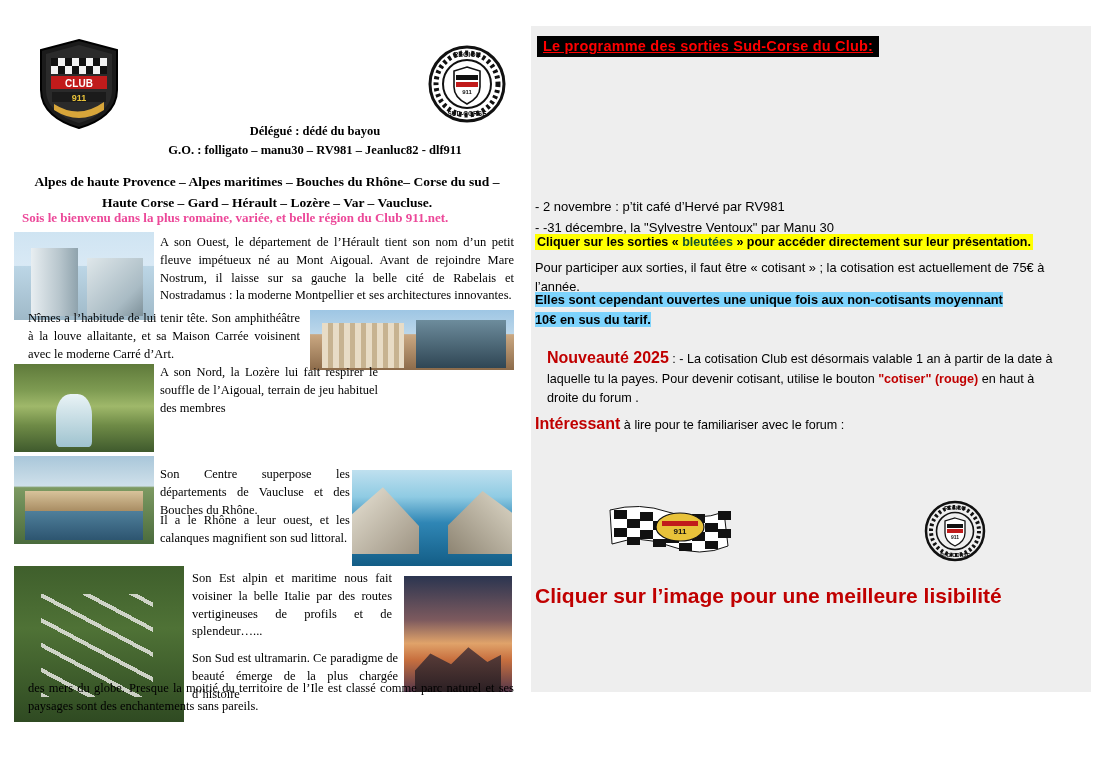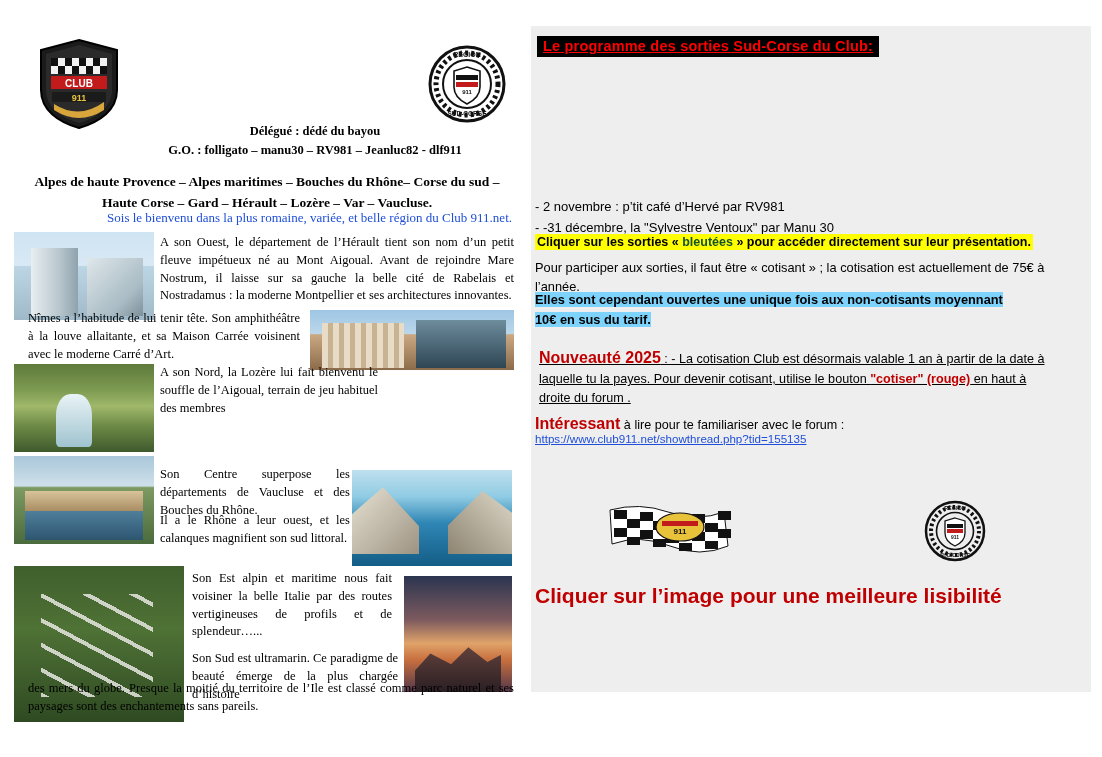--- a/index.html
+++ b/index.html
@@ -61,24 +61,24 @@
     text-align: center;
     font-weight: bold;
     font-size: 13.5px;
     line-height: 1.55;
   }
 
   .welcome {
     position: absolute;
     left: 22px; top: 210px;
     width: 490px;
-    text-align: right;
-    font-weight: normal;
+    text-align: left;
+    font-weight: bold;
     font-size: 13px;
-    color: #1d4ed8;
+    color: #ec4899;
   }
 
   
   .photo {
     position: absolute;
     background-size: cover;
     border: 0;
   }
   .ph-montpellier {
     left: 14px; top: 232px; width: 140px; height: 88px;
@@ -258,26 +258,25 @@
     width: 516px;
     font-family: "Liberation Sans", sans-serif;
     font-weight: bold;
     font-size: 12.8px;
     line-height: 1.55;
   }
   .r-open span.y { background: #7dd3fc; }
 
   .r-nouv {
     position: absolute;
-    left: 11px; top: 346px;
+    left: 19px; top: 346px;
     width: 520px;
     font-family: "Liberation Sans", sans-serif;
     font-size: 12.6px;
     line-height: 1.5;
-    text-decoration: underline;
   }
   .r-nouv .big {
     color: #c00000;
     font-size: 16px;
     font-weight: bold;
   }
   .r-nouv .red { color: #c00000; font-weight: bold; }
 
   .r-inter {
     position: absolute;
@@ -386,21 +385,21 @@
     <div class="photo ph-montpellier"></div>
     <div class="photo ph-maison-carree"></div>
     <div class="photo ph-cascade"></div>
     <div class="photo ph-pontdugard"></div>
     <div class="photo ph-calanque"></div>
     <div class="photo ph-routealpine"></div>
     <div class="photo ph-corse"></div>
 
     <div class="tx tx-herault">A son Ouest, le département de l’Hérault tient son nom d’un petit fleuve impétueux né au Mont Aigoual. Avant de rejoindre Mare Nostrum, il laisse sur sa gauche la belle cité de Rabelais et Nostradamus : la moderne Montpellier et ses architectures innovantes.</div>
     <div class="tx tx-nimes">Nîmes a l’habitude de lui tenir tête. Son amphithéâtre à la louve allaitante, et sa Maison Carrée voisinent avec le moderne Carré d’Art.</div>
-    <div class="tx tx-lozere">A son Nord, la Lozère lui fait bienvenu le souffle de l’Aigoual, terrain de jeu habituel des membres</div>
+    <div class="tx tx-lozere">A son Nord, la Lozère lui fait respirer le souffle de l’Aigoual, terrain de jeu habituel des membres</div>
     <div class="tx tx-centre">Son Centre superpose les départements de Vaucluse et des Bouches du Rhône.</div>
     <div class="tx tx-rhone">Il a le Rhône a leur ouest, et les calanques magnifient son sud littoral.</div>
     <div class="tx tx-est">Son Est alpin et maritime nous fait voisiner la belle Italie par des routes vertigineuses de profils et de splendeur…...</div>
     <div class="tx tx-sud">Son Sud est ultramarin. Ce paradigme de beauté émerge de la plus chargée d’histoire</div>
     <div class="tx tx-sud2">des mers du globe.  Presque la moitié du territoire de l’Ile est classé comme parc naturel et ses paysages sont des enchantements sans pareils.</div>
   </div>
 
   <div class="right-col">
     <div class="right-panel"></div>
 
@@ -423,21 +422,20 @@
     </div>
 
     <div class="r-nouv">
       <span class="big">Nouveauté 2025</span><span> : - La cotisation Club est désormais valable 1 an à partir de la date à laquelle tu la payes. Pour devenir cotisant, utilise le bouton </span><span class="red">"cotiser" (rouge)</span><span> en haut à droite du forum .</span>
     </div>
 
     <div class="r-inter">
       <span class="big">Intéressant</span><span> à lire pour te familiariser avec le forum :</span>
     </div>
 
-    <div class="r-link">https://www.club911.net/showthread.php?tid=155135</div>
 
     <div class="flag-block">
       <svg width="148" height="58" viewBox="0 0 148 58">
         <g>
           <path d="M2 10 q30 -8 58 2 q30 10 56 0 l4 34 q-28 12 -58 0 q-30 -12 -58 -2 z" fill="#ffffff" stroke="#111" stroke-width="1"></path>
           <g>
             <rect x="6" y="10" width="13" height="9" fill="#111"></rect>
             <rect x="32" y="12" width="13" height="9" fill="#111"></rect>
             <rect x="58" y="16" width="13" height="9" fill="#111"></rect>
             <rect x="84" y="14" width="13" height="9" fill="#111"></rect>

